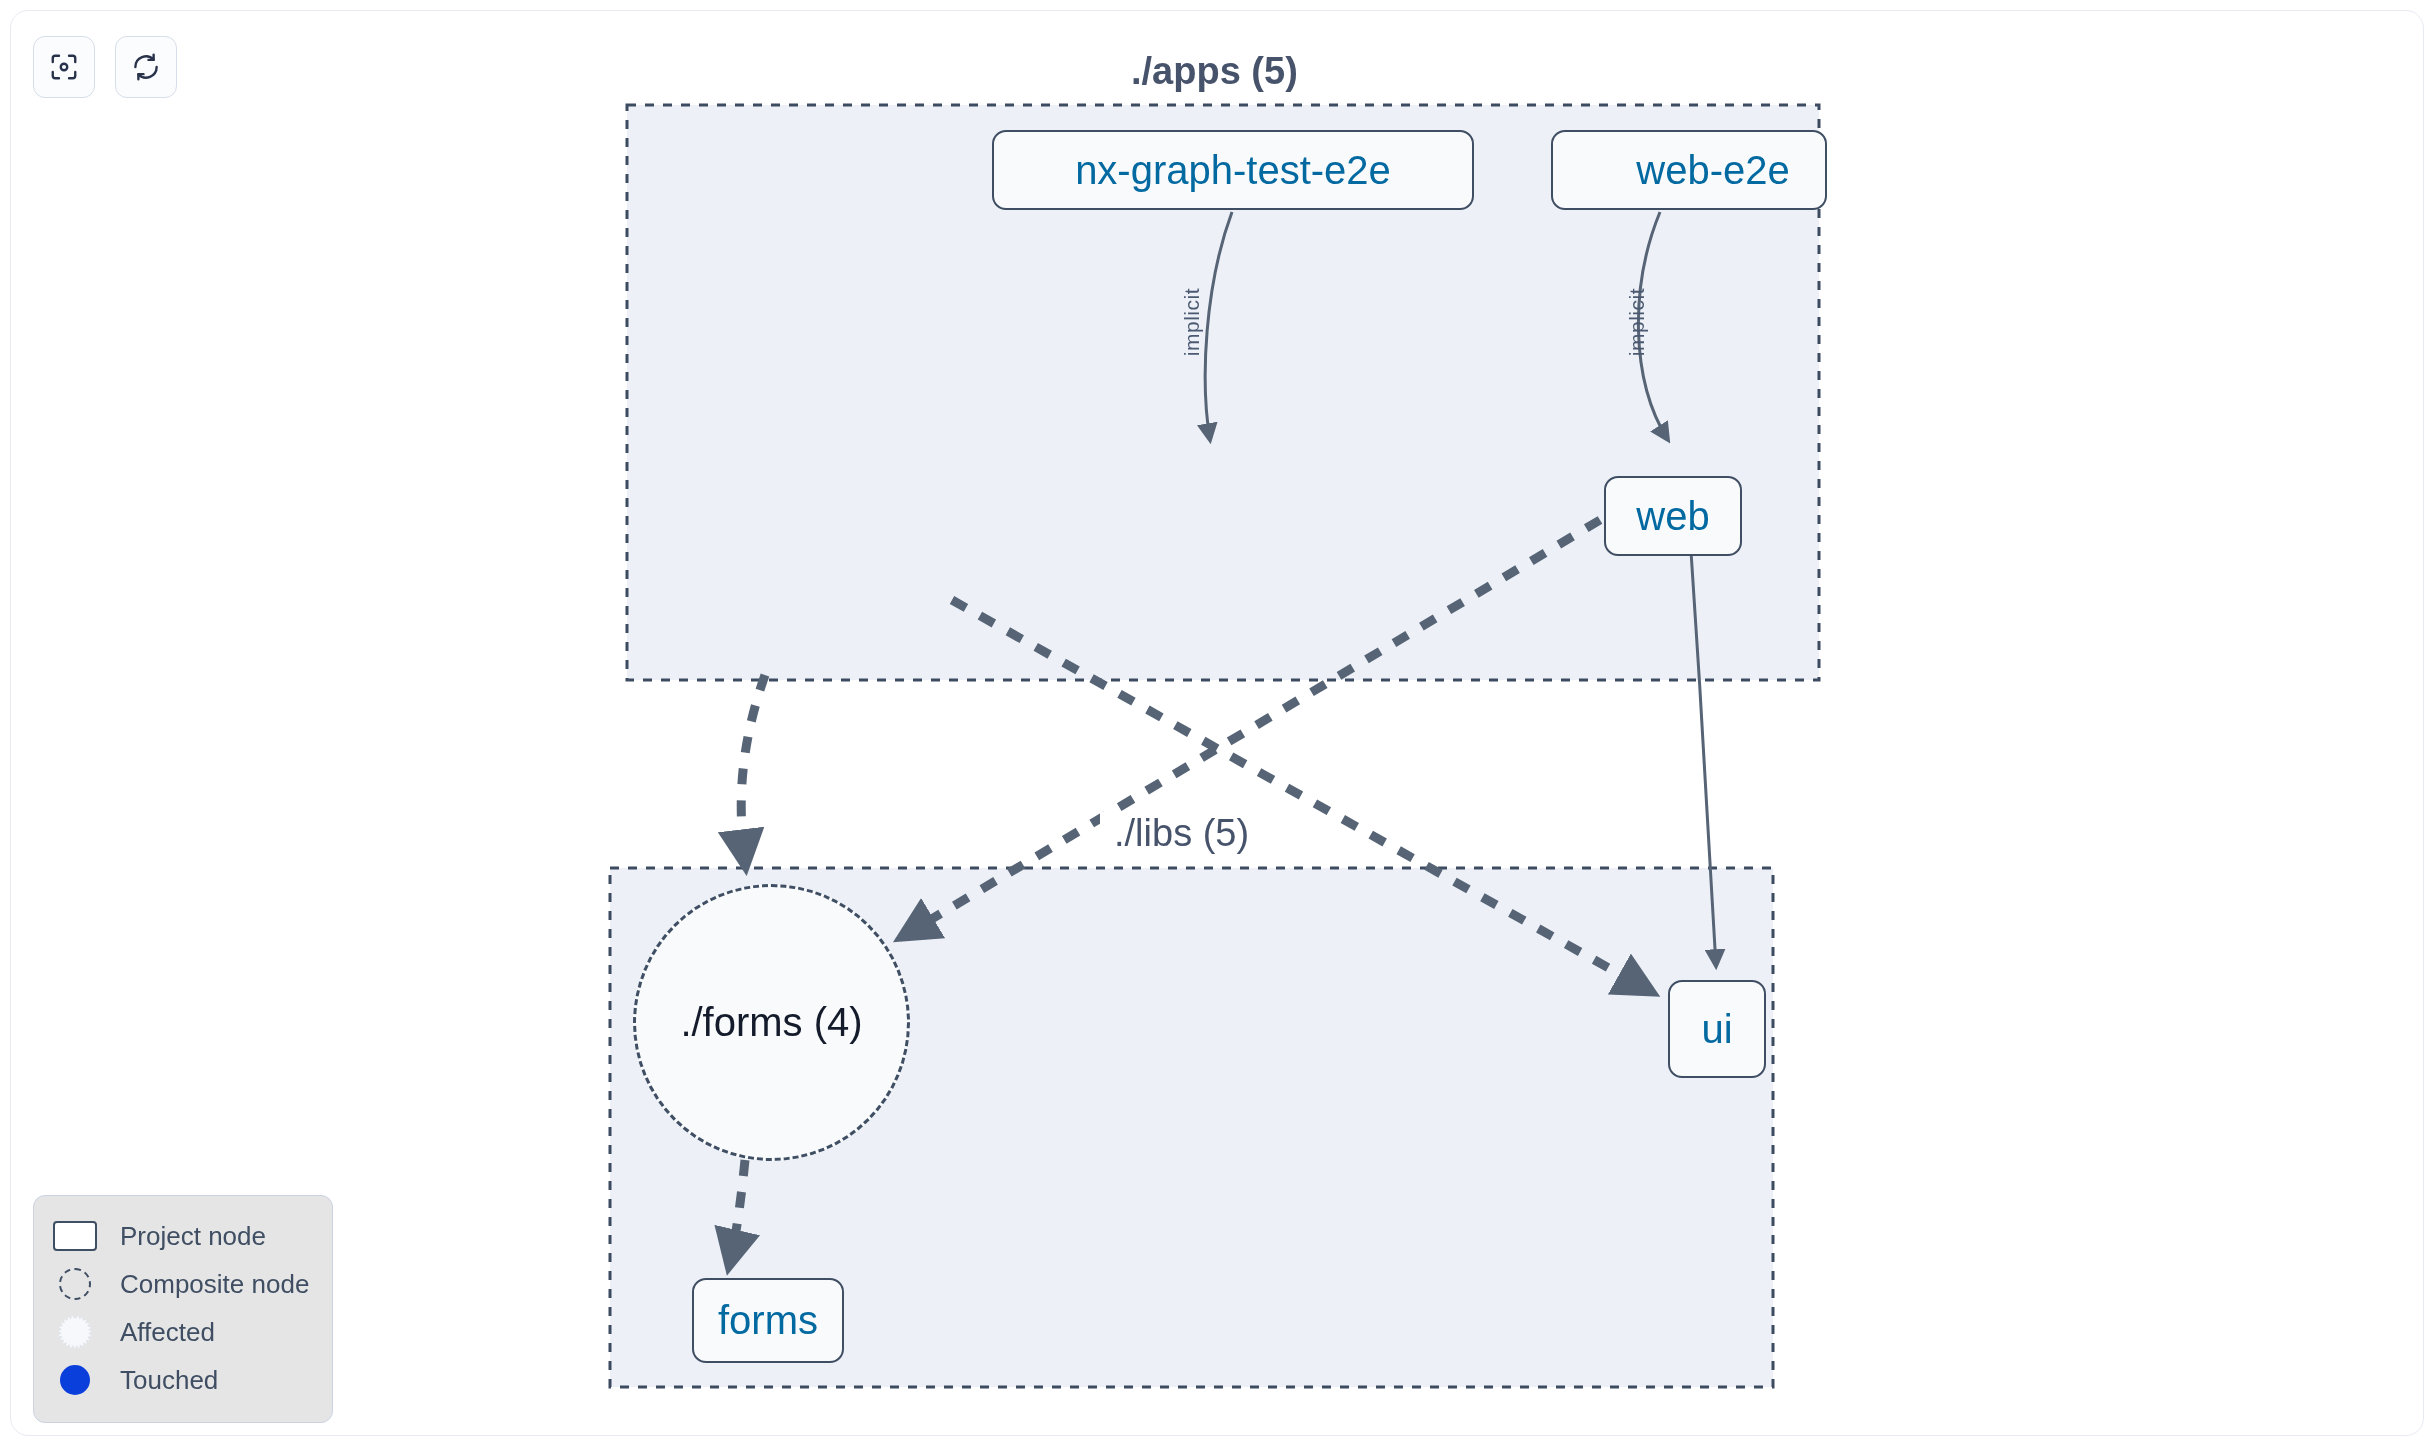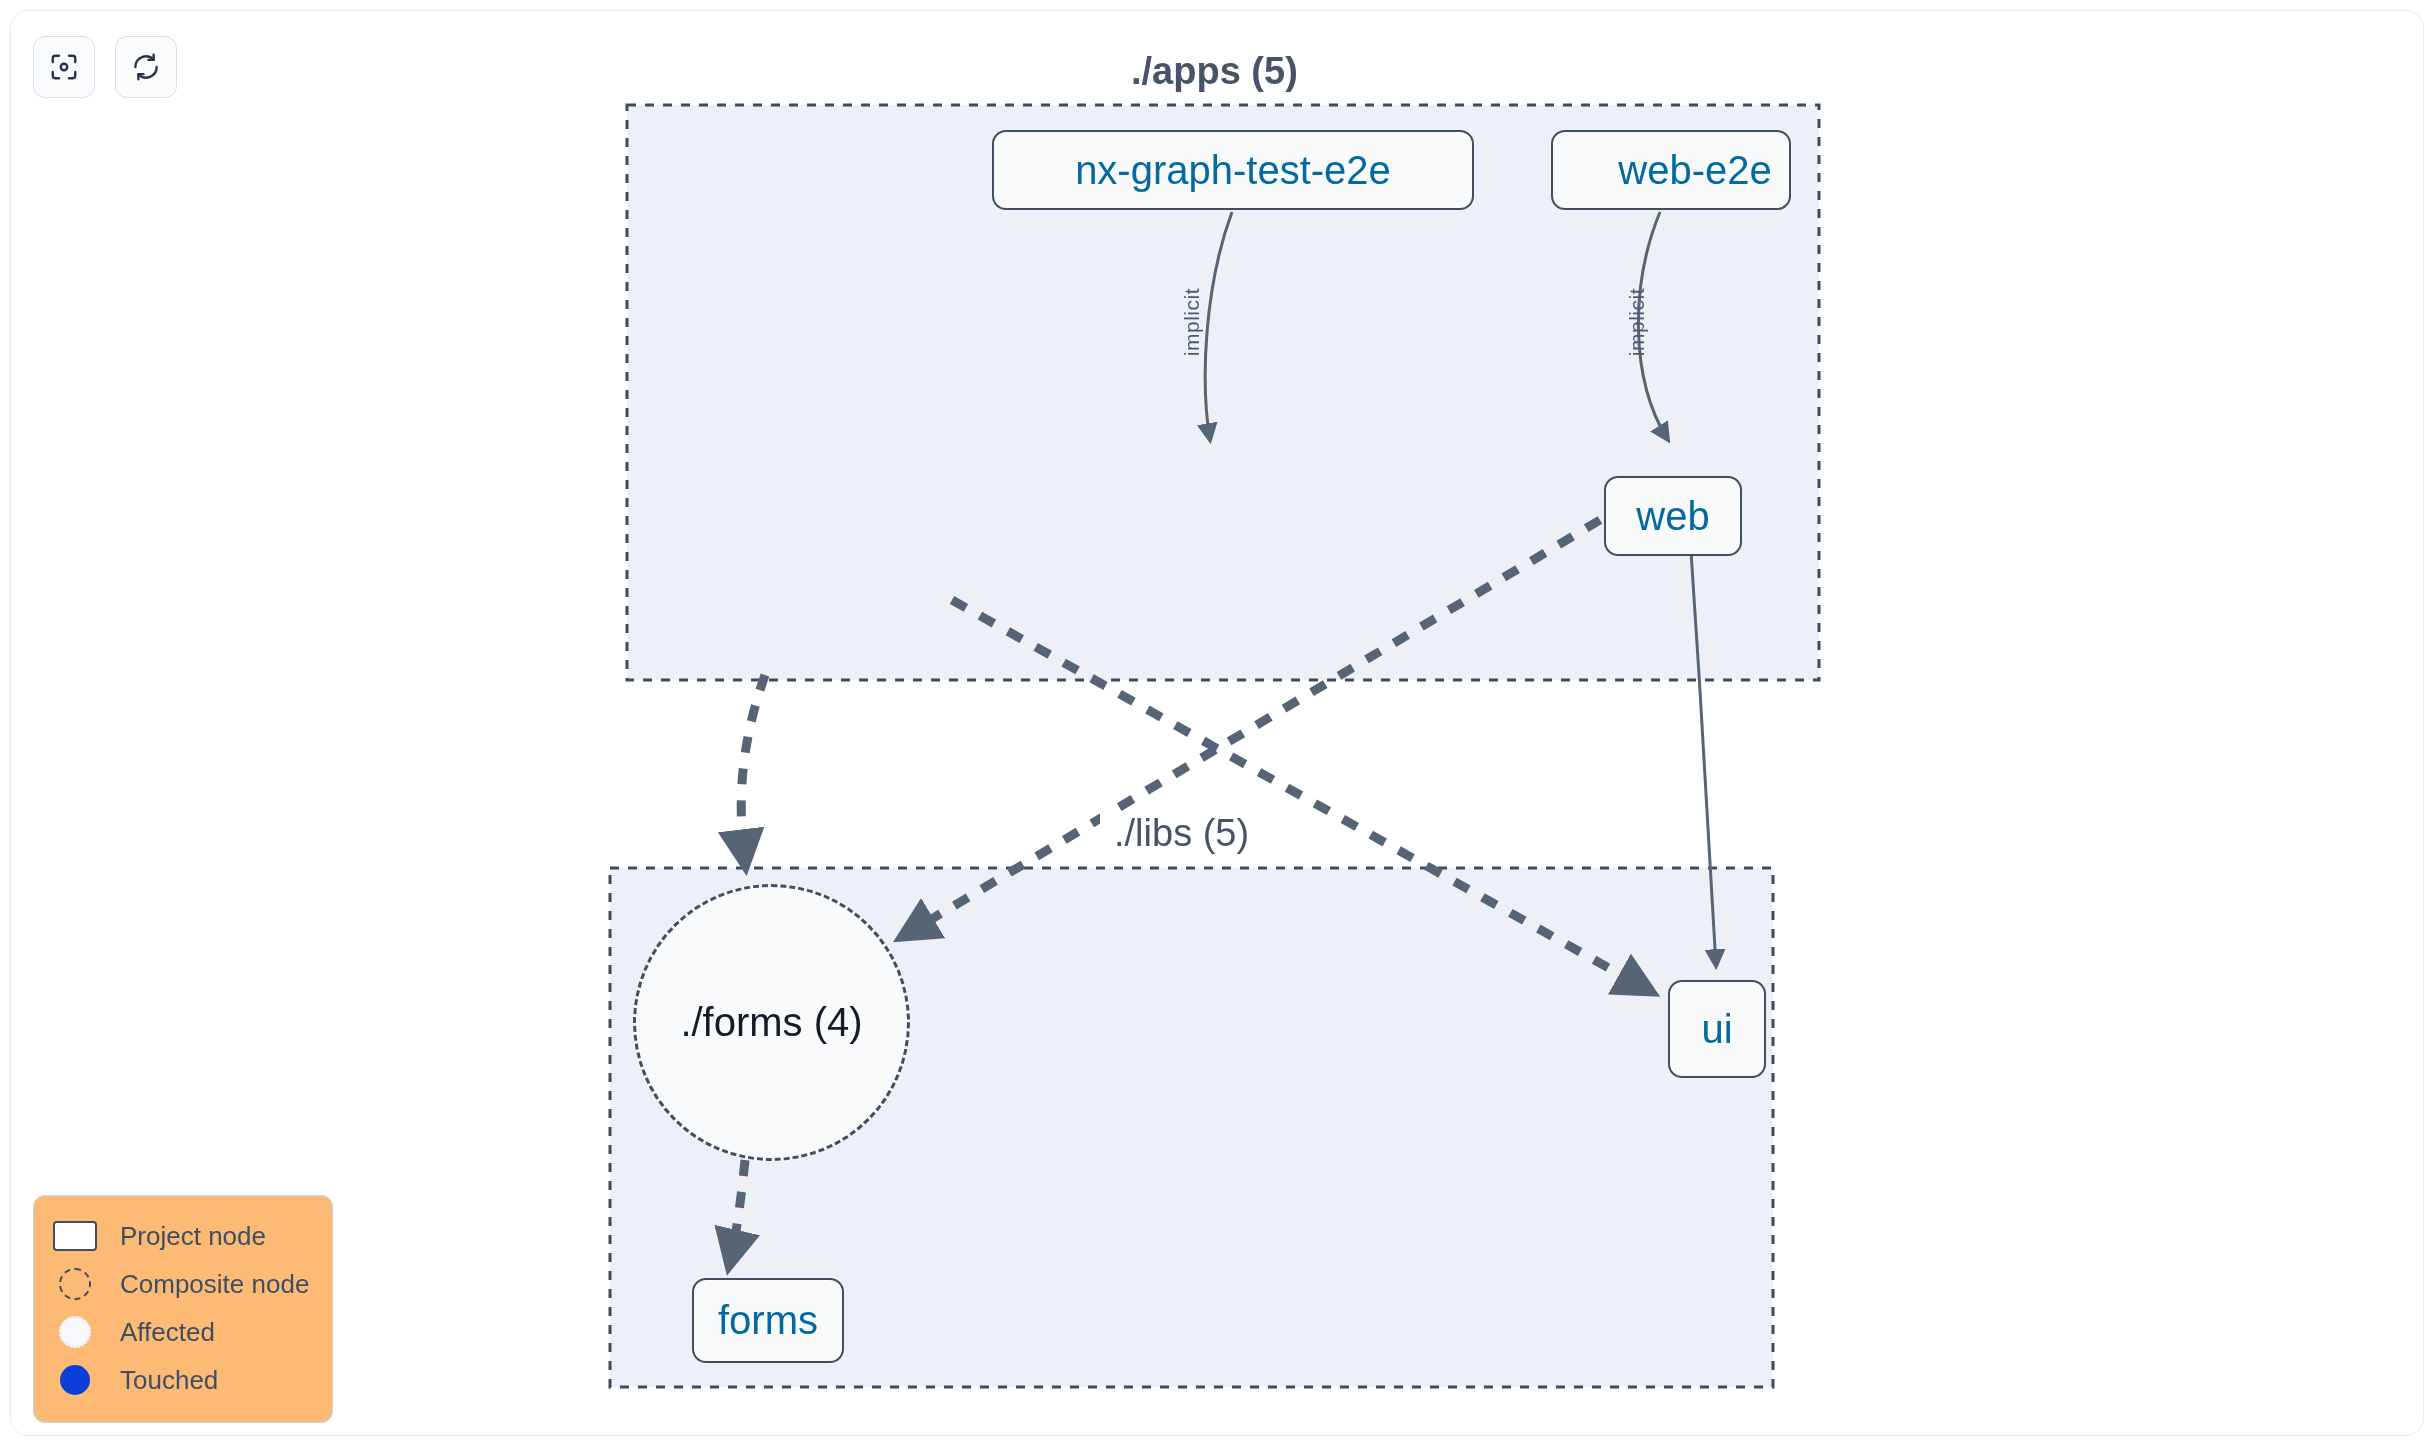--- a/index.html
+++ b/index.html
@@ -116,21 +116,21 @@
   }
 
   
   .legend {
     position: absolute;
     left: 33px;
     top: 1195px;
     width: 300px;
     border: 1px solid #c9d3e2;
     border-radius: 12px;
-    background: #fdba74;
+    background: #e5e5e5;
     padding: 16px 18px 18px 18px;
     box-sizing: border-box;
     z-index: 50;
   }
   .legend-row {
     display: flex;
     align-items: center;
     height: 48px;
     gap: 22px;
   }
@@ -242,21 +242,21 @@
   <div class="group-label" style="left:1117px; top:50px;font-weight:bold;">./apps (5)</div>
   <div class="group-label" style="left:1100px; top:812px;">./libs (5)</div>
 
   <div class="edge-label" style="left:1180px; top:288px;">implicit</div>
   <div class="edge-label" style="left:1625px; top:288px;">implicit</div>
 
   <div class="node-rect" style="left:992px; top:130px; width:482px; height:80px;">
     <span>nx-graph-test-e2e</span>
   </div>
 
-  <div class="node-rect" style="left:1551px; top:130px; width:240px; height:80px;padding-left:48px;">
+  <div class="node-rect" style="left:1551px; top:130px; width:276px; height:80px;padding-left:48px;">
     <span>web-e2e</span>
   </div>
 
 
 
   <div class="node-rect" style="left:1604px; top:476px; width:138px; height:80px;">
     <span>web</span>
   </div>
 
   <div class="node-composite" style="left:633px; top:884px; width:277px; height:277px;">

